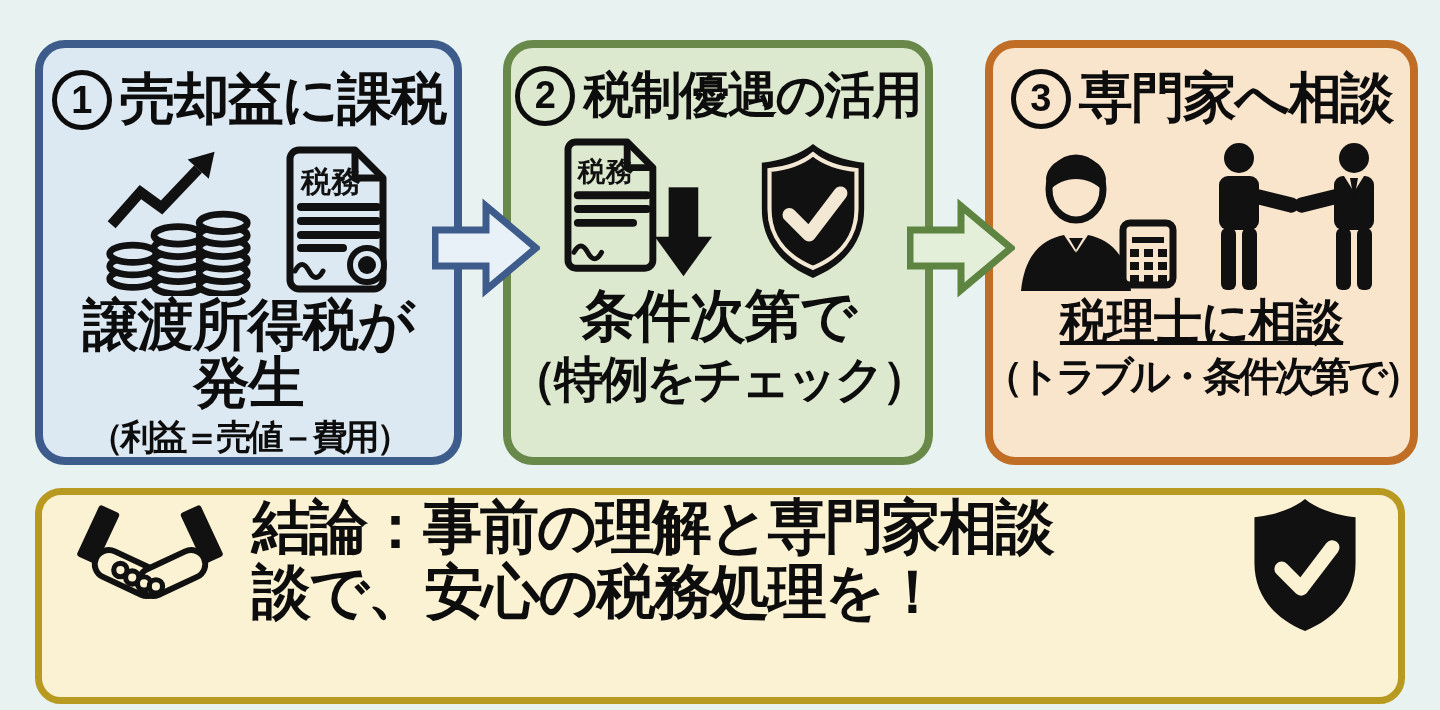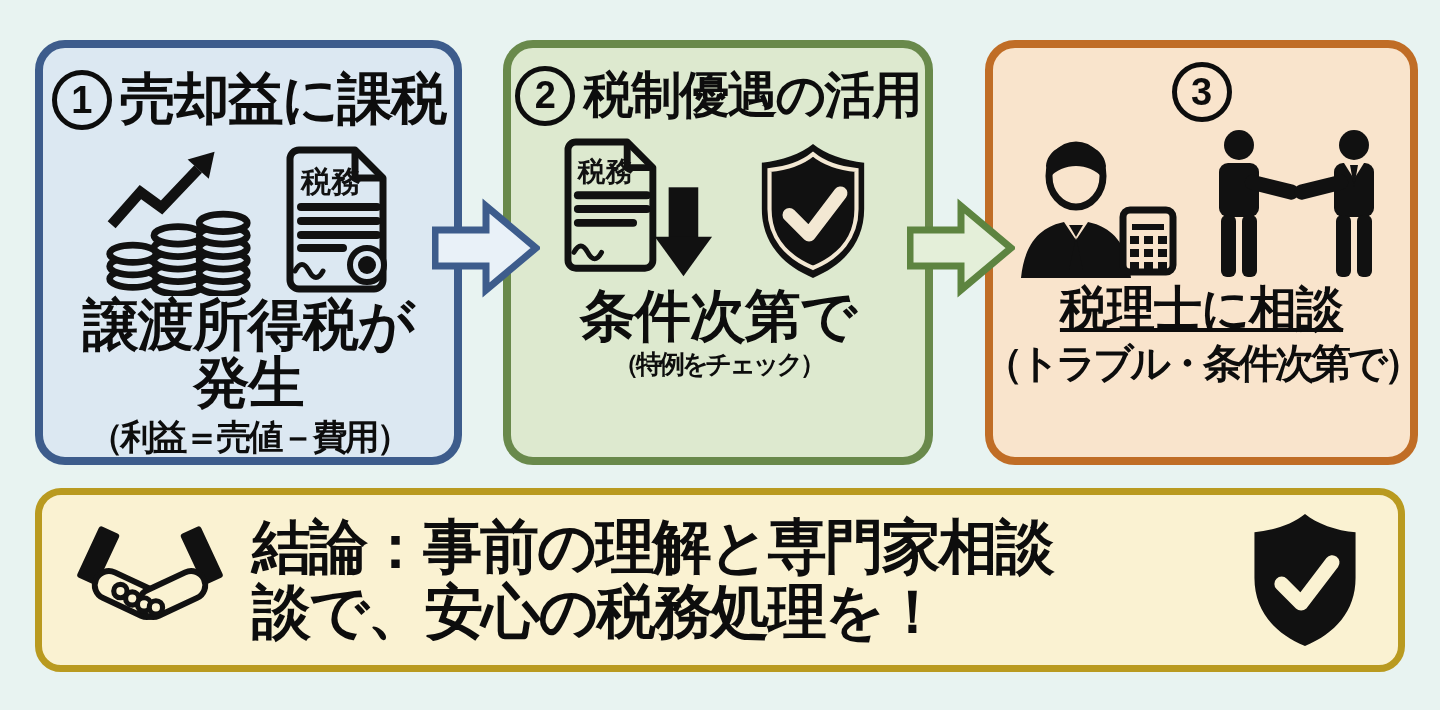--- a/index.html
+++ b/index.html
@@ -31,29 +31,29 @@
     font-size:38px;letter-spacing:0;
   }
   .icons-row{
     height:152px;margin-top:6px;display:flex;align-items:center;gap:30px;
   }
   .step-line{white-space:nowrap;line-height:1.04;letter-spacing:-1px;}
   .step1 .step-line,.step2 .step-line{font-size:56px;}
   .step3 .step-line{font-size:48px;margin-top:4px;text-decoration:underline;}
   .step-note{white-space:nowrap;letter-spacing:-3px;margin-top:2px;}
   .step1 .step-note{font-size:35px;}
-  .step2 .step-note{font-size:26px;}
+  .step2 .step-note{font-size:49px;}
   .step3 .step-note{font-size:40px;letter-spacing:-4px;}
   .flow-arrow{position:absolute;top:197px;z-index:2;}
   .arrow1{left:432px;}
   .arrow2{left:907px;}
   .conclusion{
-    position:absolute;left:35px;top:488px;width:1370px;height:184px;box-sizing:border-box;
+    position:absolute;left:35px;top:488px;width:1370px;height:216px;box-sizing:border-box;
     background:#faf2d2;border:7px solid #b99a20;border-radius:26px;
-    display:flex;align-items:center;padding:0 30px 0 34px;z-index:1;
+    display:flex;padding:0 30px 0 34px;z-index:1;
   }
   .conclusion-text{
     flex:1;padding-left:28px;font-size:59px;line-height:1.1;
     letter-spacing:-2px;white-space:nowrap;
   }
   svg{display:block;}
 </style>
 </head>
 <body>
 
@@ -136,20 +136,21 @@
   <div class="step-note">（特例をチェック）</div>
 </div>
 
 <svg class="flow-arrow arrow2" width="108" height="102" viewBox="0 0 108 102">
   <polygon points="3,33 54,33 54,9 104,51 54,93 54,69 3,69" fill="#e4efd9" stroke="#5d8440" stroke-width="7" stroke-linejoin="miter"></polygon>
 </svg>
 
 <div class="step step3">
   <div class="step-title">
     <span class="num-circle">3</span>
+    <span>専門家へ相談</span>
   </div>
   <div class="icons-row">
     <svg width="160" height="148" viewBox="0 0 160 148">
       <ellipse cx="57" cy="46" rx="27" ry="31" fill="#f9e4cc" stroke="#111" stroke-width="7"></ellipse>
       <path d="M27 36 C30 6 84 6 87 36 L84 48 C70 32 44 32 30 48 Z" fill="#111"></path>
       <path d="M2 148 C6 108 26 96 45 92 L57 110 L69 92 C88 96 108 108 112 148 Z" fill="#111"></path>
       <polygon points="50,95 64,95 57,107" fill="#111"></polygon>
       <polygon points="57,107 50,140 64,140" fill="#111"></polygon>
       <rect x="104" y="80" width="50" height="62" rx="7" fill="#f9e4cc" stroke="#111" stroke-width="7"></rect>
       <line x1="113" y1="97" x2="145" y2="97" stroke="#111" stroke-width="6"></line>

